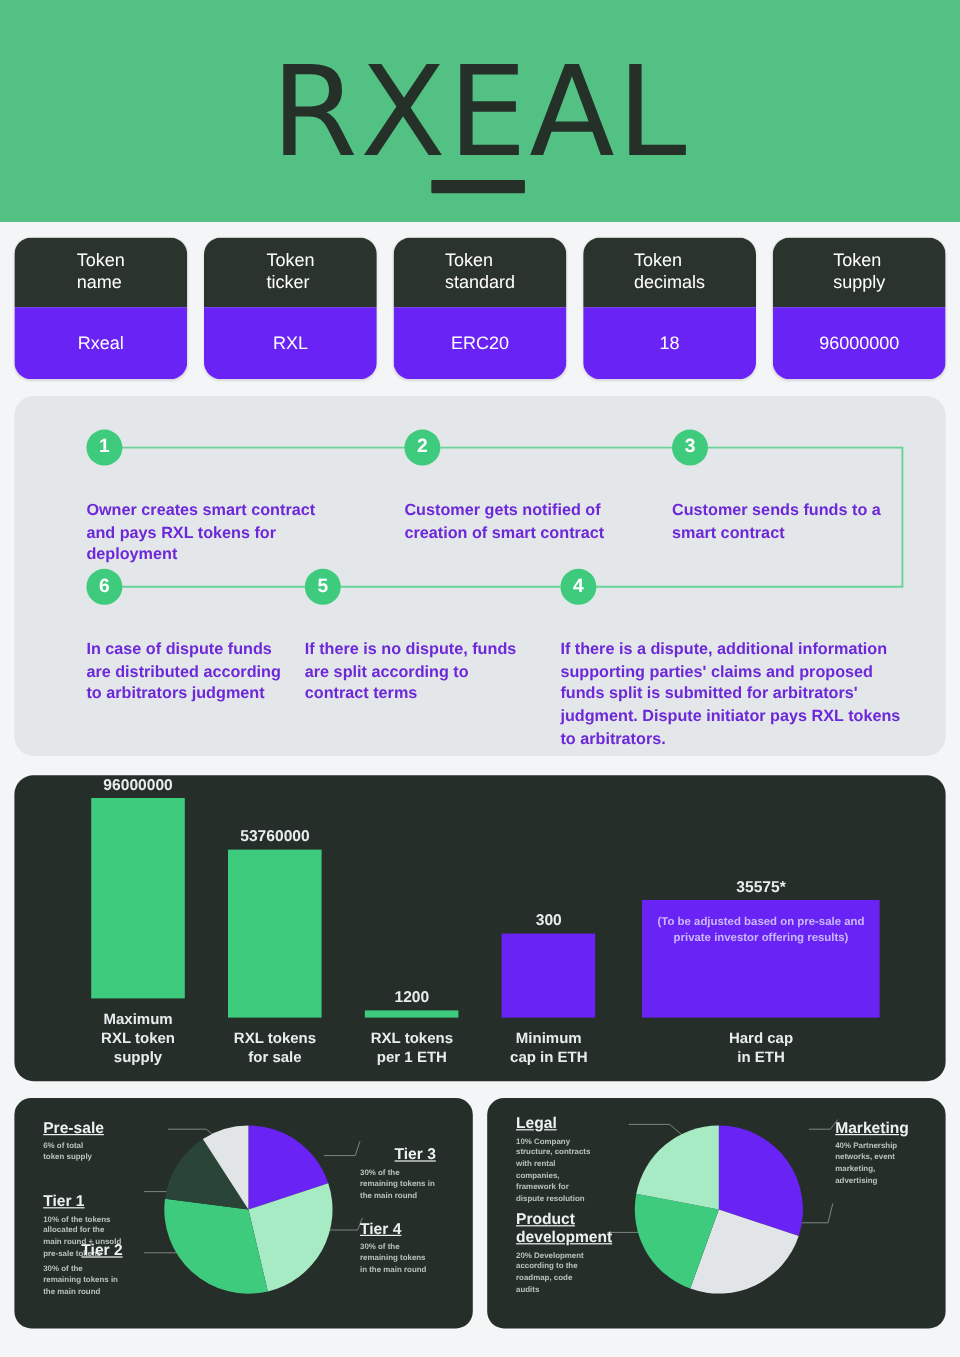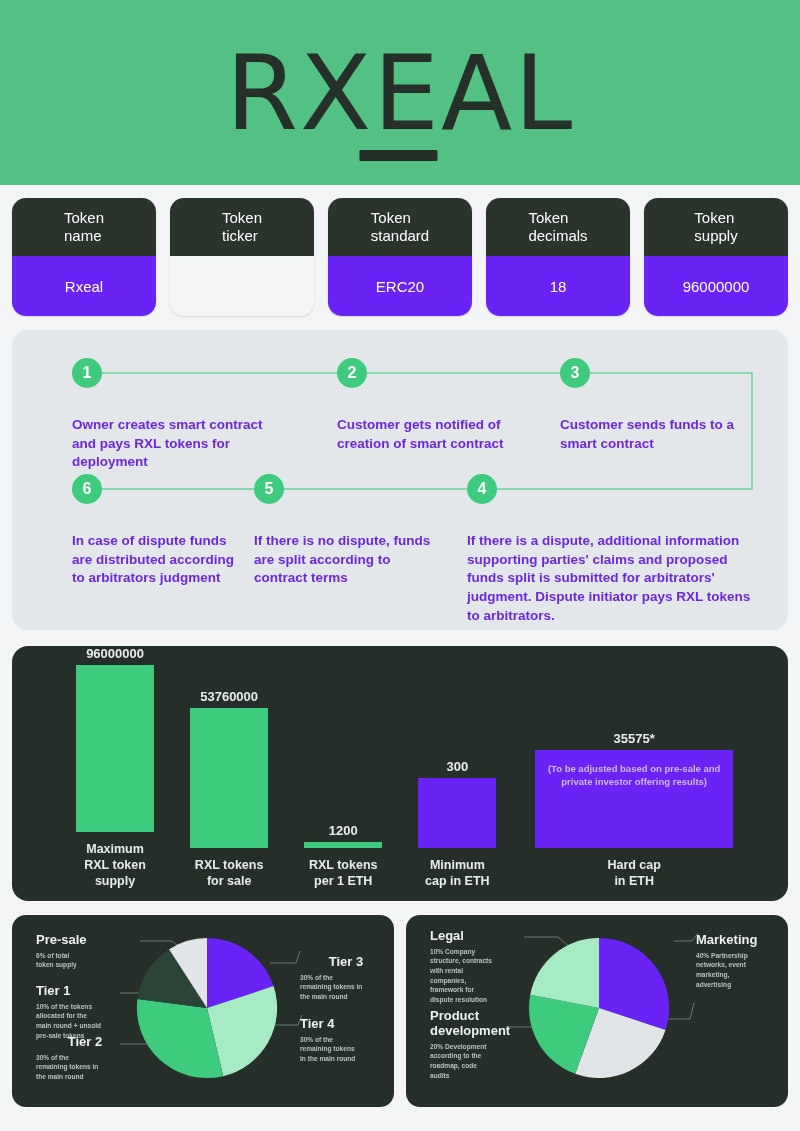--- a/index.html
+++ b/index.html
@@ -189,20 +189,21 @@
   .pie-label{
     position:absolute;
     color:#e9ecef;
   }
   .pie-label .pl-title{
     font-size:13px;
     font-weight:bold;
     line-height:1.15;
     color:#eef1f2;
     margin-bottom:3px;
+    text-decoration:underline;
   }
   .pie-label .pl-desc{
     font-size:6.6px;
     line-height:1.45;
     color:#b9c2bd;
     font-weight:bold;
     white-space:pre-line;
   }
   .pie-svg{position:absolute;}
 </style>
@@ -218,20 +219,21 @@
 
 <div class="token-row">
   <div class="token-card">
     <div class="tc-head" style="white-space: pre-line;">Token
 name</div>
     <div class="tc-body">Rxeal</div>
   </div>
   <div class="token-card">
     <div class="tc-head" style="white-space: pre-line;">Token
 ticker</div>
+    <div class="tc-body">RXL</div>
   </div>
   <div class="token-card">
     <div class="tc-head" style="white-space: pre-line;">Token
 standard</div>
     <div class="tc-body">ERC20</div>
   </div>
   <div class="token-card">
     <div class="tc-head" style="white-space: pre-line;">Token
 decimals</div>
     <div class="tc-body">18</div>
@@ -346,21 +348,21 @@
 
         <path d="M0 0 L-26.0 -40.3 A48 48 0 0 1 0 -48 Z" fill="#e2e5e7"></path>
       </g>
     </svg>
 
     <div class="pie-label" style="left:24px;top:18px;width:96px;">
       <div class="pl-title" style="white-space: pre-line;">Pre-sale</div>
       <div class="pl-desc" style="white-space: pre-line;">6% of total
 token supply</div>
     </div>
-    <div class="pie-label" style="left:24px;top:69px;width:98px;">
+    <div class="pie-label" style="left:24px;top:79px;width:98px;">
       <div class="pl-title" style="white-space: pre-line;">Tier 1</div>
       <div class="pl-desc" style="white-space: pre-line;">10% of the tokens
 allocated for the
 main round + unsold
 pre-sale tokens</div>
     </div>
     <div class="pie-label" style="left:24px;top:120px;width:98px;">
       <div class="pl-title" style="white-space: pre-line; text-align: center;">Tier 2</div>
       <div class="pl-desc" style="white-space: pre-line;">30% of the
 remaining tokens in

